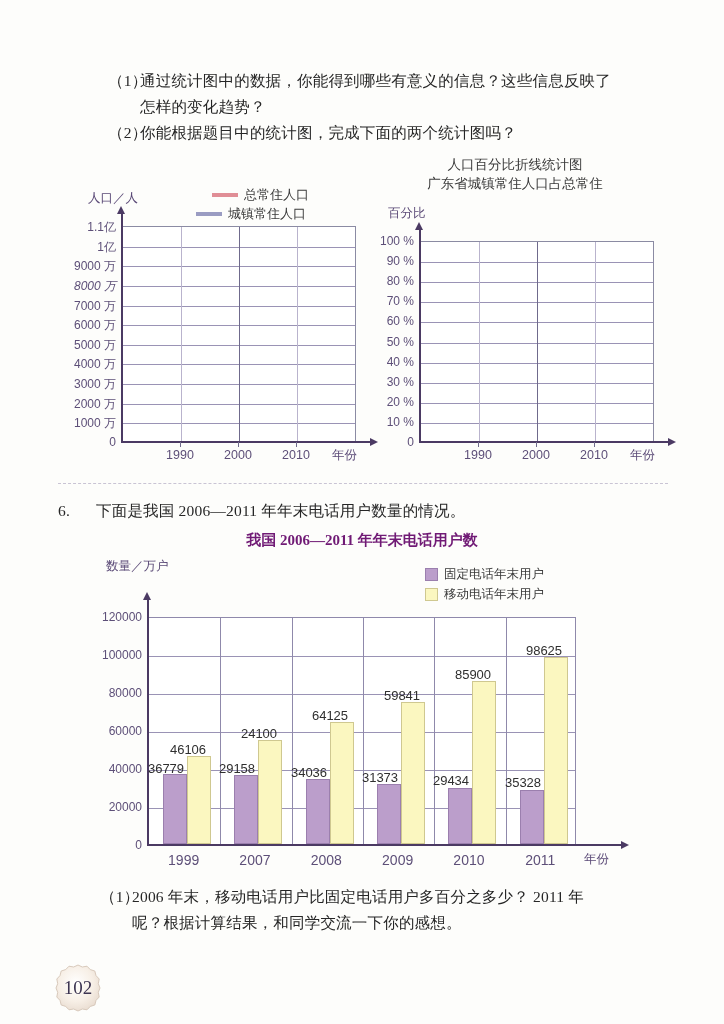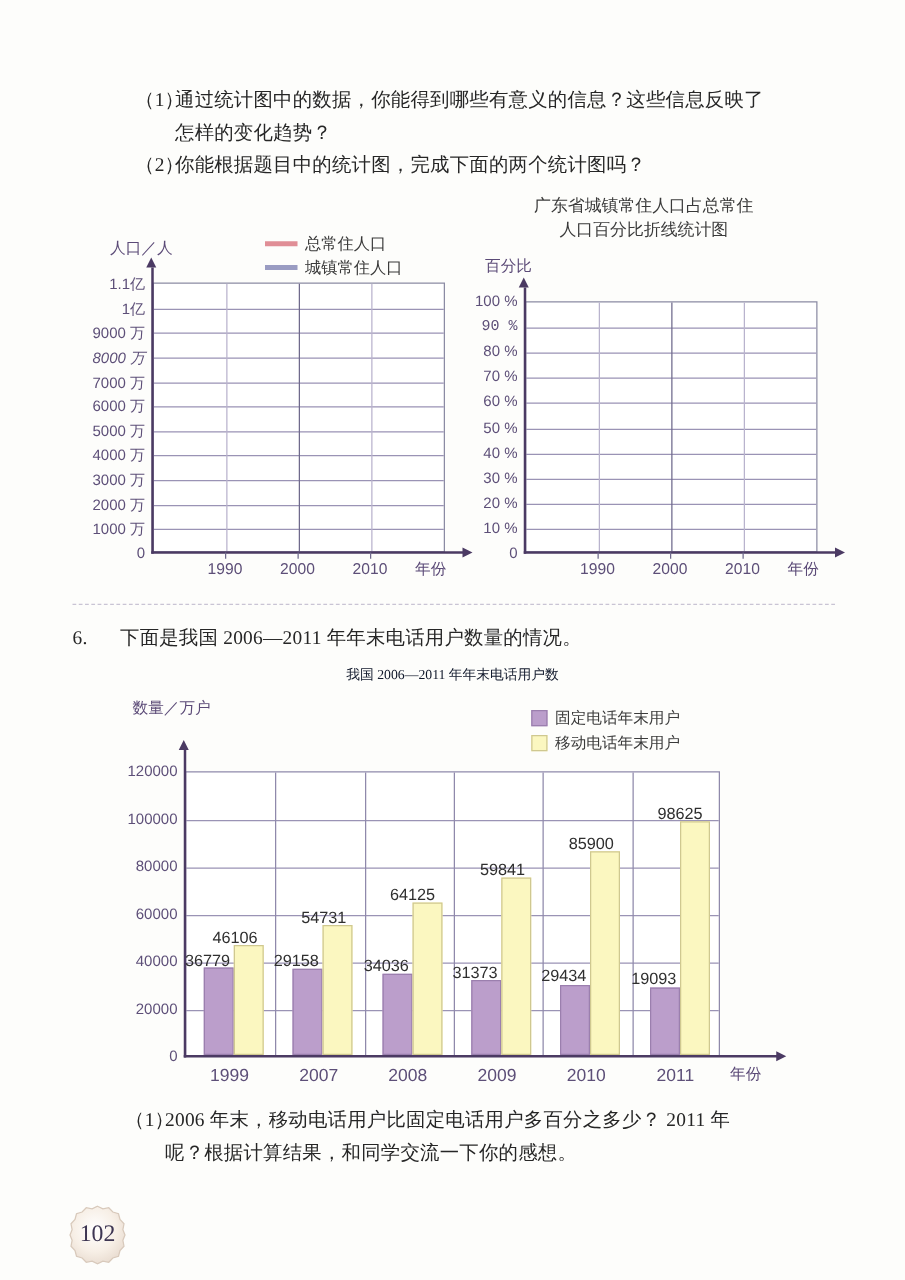--- a/index.html
+++ b/index.html
@@ -95,21 +95,21 @@
     <span class="q-body" style="left:32px; top:0;">你能根据题目中的统计图，完成下面的两个统计图吗？</span>
   </div>
 
 
   <div class="axis-caption" style="left:88px; top:190px;">人口／人</div>
 
   <div class="legend-line-row" style="left:212px; top:186px;">
     <span class="legend-swatch-line" style="background:#e08e96;"></span>
     <span>总常住人口</span>
   </div>
-  <div class="legend-line-row" style="left:212px; top:205px;">
+  <div class="legend-line-row" style="left:196px; top:205px;">
     <span class="legend-swatch-line" style="background:#9a9cc2;"></span>
     <span>城镇常住人口</span>
   </div>
 
   <div class="grid-box" style="left:122px; top:226px; width:234px; height:216px;">
     <div class="hline" style="top:19.6px;"></div>
     <div class="hline" style="top:39.2px;"></div>
     <div class="hline" style="top:58.9px;"></div>
     <div class="hline" style="top:78.5px;"></div>
     <div class="hline" style="top:98.1px;"></div>
@@ -143,22 +143,22 @@
 
   <div class="tickmark-x" style="left:180px; top:442px;"></div>
   <div class="tickmark-x" style="left:238px; top:442px;"></div>
   <div class="tickmark-x" style="left:296px; top:442px;"></div>
   <div class="tick-label-x" style="left:152px; top:448px; width:56px;">1990</div>
   <div class="tick-label-x" style="left:210px; top:448px; width:56px;">2000</div>
   <div class="tick-label-x" style="left:268px; top:448px; width:56px;">2010</div>
   <div class="axis-caption" style="left:332px; top:447px;">年份</div>
 
   <div class="chart-title" style="left:390px; top:155px; width:250px;">
+    <div>人口百分比折线统计图</div>
     <div>广东省城镇常住人口占总常住</div>
-    <div>人口百分比折线统计图</div>
   </div>
   <div class="axis-caption" style="left:388px; top:205px;">百分比</div>
 
   <div class="grid-box" style="left:420px; top:241px; width:234px; height:201px;">
     <div class="hline" style="top:20.1px;"></div>
     <div class="hline" style="top:40.2px;"></div>
     <div class="hline" style="top:60.3px;"></div>
     <div class="hline" style="top:80.4px;"></div>
     <div class="hline" style="top:100.5px;"></div>
     <div class="hline" style="top:120.6px;"></div>
@@ -168,21 +168,21 @@
     <div class="vline" style="left:58px;"></div>
     <div class="vline major" style="left:116px;"></div>
     <div class="vline" style="left:174px;"></div>
   </div>
   <div class="axis-v" style="left:419px; top:230px; height:213px;"></div>
   <div class="arrow-up" style="left:415px; top:222px;"></div>
   <div class="axis-h" style="left:419px; top:441px; width:250px;"></div>
   <div class="arrow-right" style="left:668px; top:437.5px;"></div>
 
   <div class="tick-label" style="left:352px; top:234px; width:62px;">100 %</div>
-  <div class="tick-label" style="left:352px; top:254.1px; width:62px;font-family:Liberation Mono, monospace;">90 %</div>
+  <div class="tick-label" style="left:352px; top:254.1px; width:62px;">90 %</div>
   <div class="tick-label" style="left:352px; top:274.2px; width:62px;">80 %</div>
   <div class="tick-label" style="left:352px; top:294.3px; width:62px;">70 %</div>
   <div class="tick-label" style="left:352px; top:314.4px; width:62px;">60 %</div>
   <div class="tick-label" style="left:352px; top:334.5px; width:62px;">50 %</div>
   <div class="tick-label" style="left:352px; top:354.6px; width:62px;">40 %</div>
   <div class="tick-label" style="left:352px; top:374.7px; width:62px;">30 %</div>
   <div class="tick-label" style="left:352px; top:394.8px; width:62px;">20 %</div>
   <div class="tick-label" style="left:352px; top:414.9px; width:62px;">10 %</div>
   <div class="tick-label" style="left:352px; top:435px; width:62px;">0</div>
 
@@ -194,21 +194,21 @@
   <div class="tick-label-x" style="left:566px; top:448px; width:56px;">2010</div>
   <div class="axis-caption" style="left:630px; top:447px;">年份</div>
 
   <div class="divider" style="left:58px; top:483px; width:610px;"></div>
 
   <div class="q-block" style="left:58px; top:498px; width:600px;">
     <span class="q-num" style="left:0; top:0;">6.</span>
     <span class="q-body" style="left:38px; top:0;">下面是我国 2006—2011 年年末电话用户数量的情况。</span>
   </div>
 
-  <div class="chart-title" style="left:182px; top:531px; width:360px; color:#0f172a; font-size:11px;">我国 2006—2011 年年末电话用户数</div>
+  <div class="chart-title" style="left:182px; top:531px; width:360px; color:#701a75; font-size:15px;font-weight:bold;">我国 2006—2011 年年末电话用户数</div>
 
   <div class="axis-caption" style="left:106px; top:558px;">数量／万户</div>
 
   <div class="bar-legend" style="left:425px; top:566px;justify-content:center;">
     <div class="bar-legend-row">
       <span class="bar-swatch" style="background:#bb9ecb; border:1px solid #9b7fae;"></span>
       <span>固定电话年末用户</span>
     </div>
     <div class="bar-legend-row">
       <span class="bar-swatch" style="background:#fbf7c0; border:1px solid #cfc890;"></span>
@@ -258,28 +258,28 @@
   <div class="tick-label" style="left:72px; top:648px; width:70px;">100000</div>
   <div class="tick-label" style="left:72px; top:686px; width:70px;">80000</div>
   <div class="tick-label" style="left:72px; top:724px; width:70px;">60000</div>
   <div class="tick-label" style="left:72px; top:762px; width:70px;">40000</div>
   <div class="tick-label" style="left:72px; top:800px; width:70px;">20000</div>
   <div class="tick-label" style="left:72px; top:838px; width:70px;">0</div>
 
   <div class="bar-value" style="left:130px; top:761px; width:72px;">36779</div>
   <div class="bar-value" style="left:152px; top:742px; width:72px;">46106</div>
   <div class="bar-value" style="left:201px; top:761px; width:72px;">29158</div>
-  <div class="bar-value" style="left:223px; top:726px; width:72px;">54731</div>
+  <div class="bar-value" style="left:223px; top:726px; width:72px;">24100</div>
   <div class="bar-value" style="left:273px; top:765px; width:72px;">34036</div>
   <div class="bar-value" style="left:294px; top:708px; width:72px;">64125</div>
   <div class="bar-value" style="left:344px; top:770px; width:72px;">31373</div>
   <div class="bar-value" style="left:366px; top:688px; width:72px;">59841</div>
   <div class="bar-value" style="left:415px; top:773px; width:72px;">29434</div>
   <div class="bar-value" style="left:437px; top:667px; width:72px;">85900</div>
-  <div class="bar-value" style="left:487px; top:775px; width:72px;">19093</div>
+  <div class="bar-value" style="left:487px; top:775px; width:72px;">35328</div>
   <div class="bar-value" style="left:508px; top:643px; width:72px;">98625</div>
 
   <div class="tick-label-x" style="left:148px; top:852px; width:71.3px; font-size:14px;">1999</div>
   <div class="tick-label-x" style="left:219.3px; top:852px; width:71.3px; font-size:14px;">2007</div>
   <div class="tick-label-x" style="left:290.6px; top:852px; width:71.3px; font-size:14px;">2008</div>
   <div class="tick-label-x" style="left:362px; top:852px; width:71.3px; font-size:14px;">2009</div>
   <div class="tick-label-x" style="left:433.3px; top:852px; width:71.3px; font-size:14px;">2010</div>
   <div class="tick-label-x" style="left:504.6px; top:852px; width:71.3px; font-size:14px;">2011</div>
   <div class="axis-caption" style="left:584px; top:851px;">年份</div>
 

